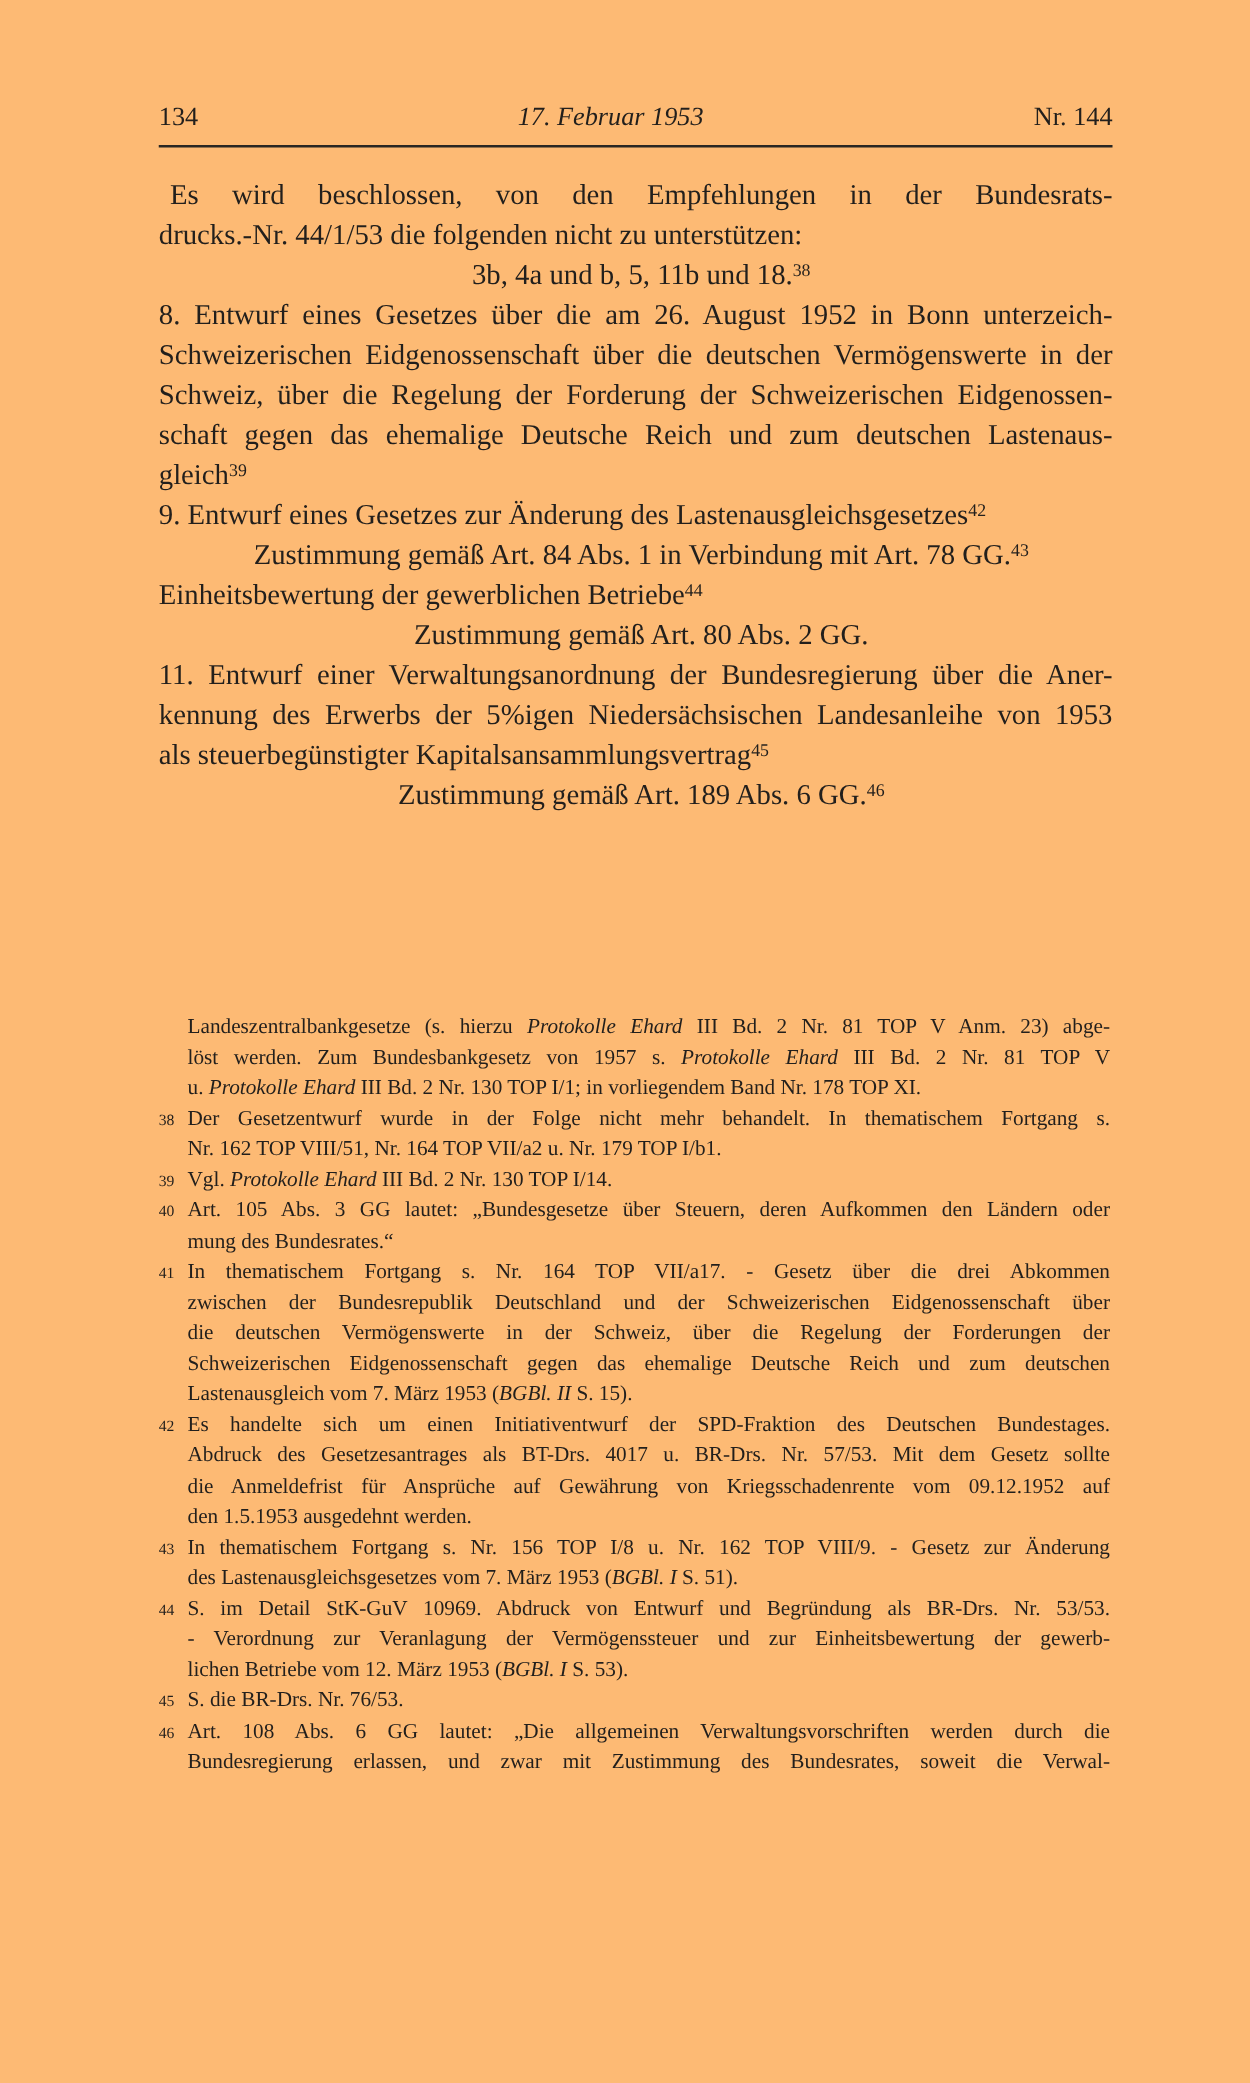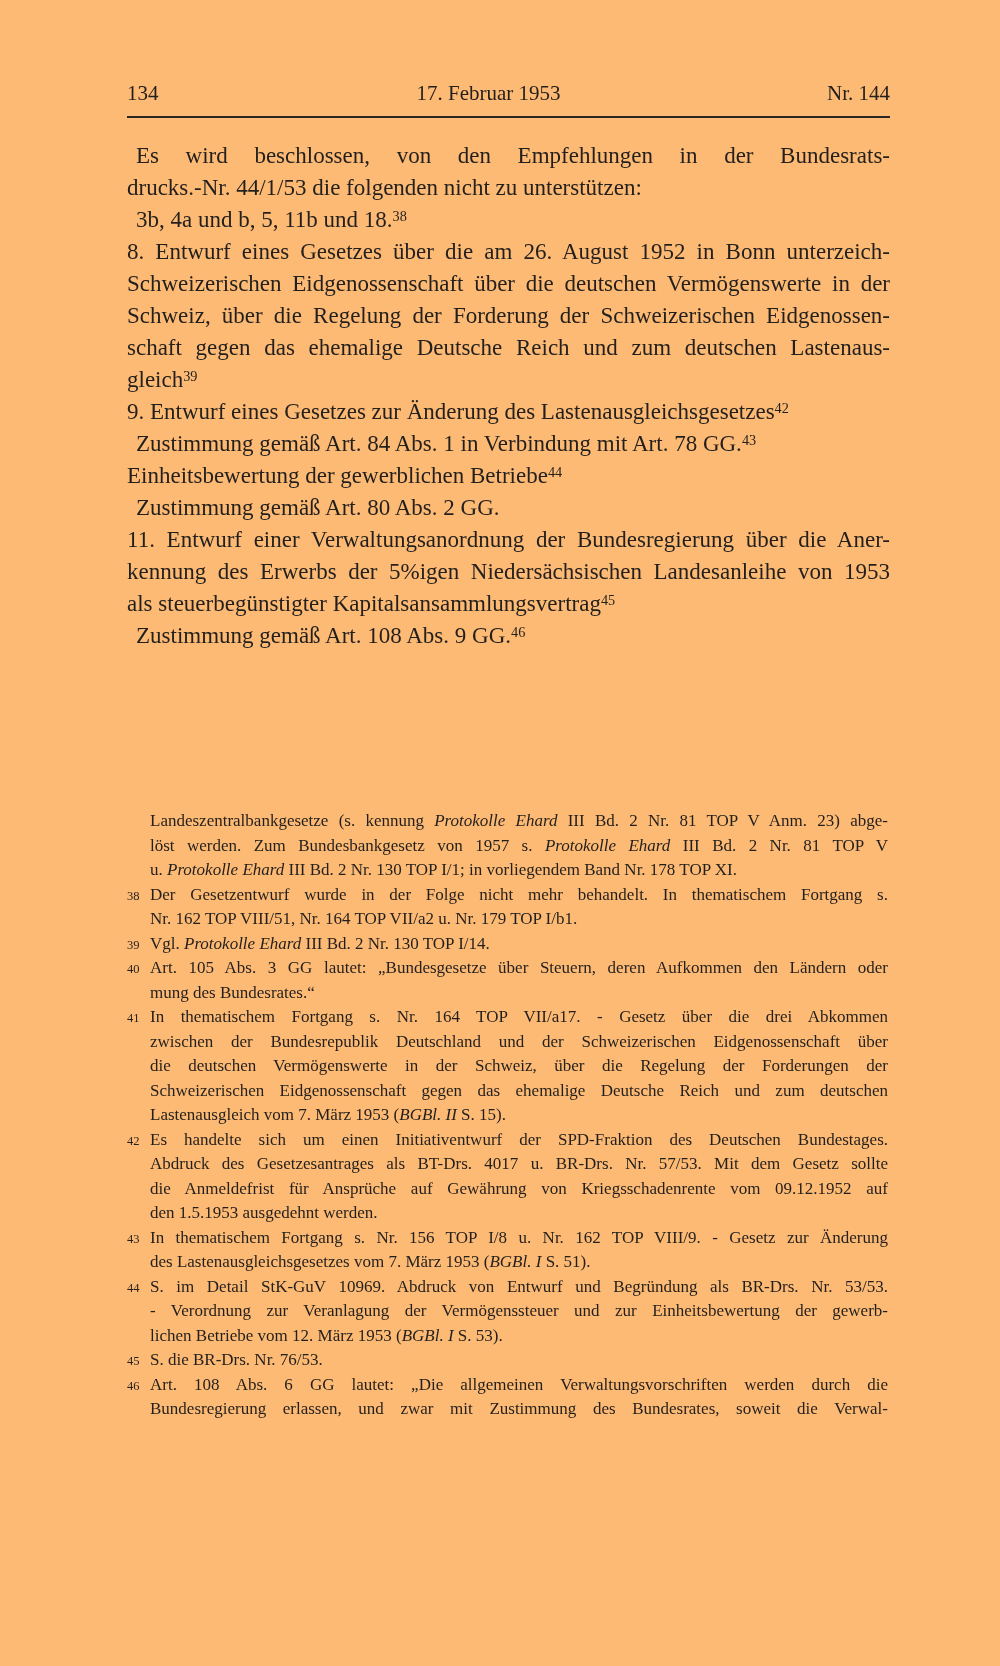--- a/index.html
+++ b/index.html
@@ -3,28 +3,28 @@
 <meta charset="utf-8">
 <style>
   html,body { margin:0; padding:0; background:#ffffff; }
   .page {
     position:relative; width:1000px; height:1666px;
     background:#fdba74; color:#221f1c; overflow:hidden;
     font-family:"Liberation Serif","DejaVu Serif",serif;
   }
   .header { position:absolute; left:127px; top:81px; width:763px; height:26px; font-size:21px; }
   .h-left  { position:absolute; left:0; top:0; }
-  .h-center{ position:absolute; left:0; right:40px; top:0; text-align:center; }
+  .h-center{ position:absolute; left:0; right:40px; top:0; text-align:center;font-style:italic; }
   .h-right { position:absolute; right:0; top:0; }
   .rule { position:absolute; left:127px; top:116px; width:763px; height:2px; background:#2a2723; }
   .body-text { position:absolute; left:127px; top:140px; width:763px; font-size:23px; line-height:32px; }
   .footnotes { position:absolute; left:150px; top:809px; width:738px; font-size:17px; line-height:24.5px; }
   .tline { text-align:left; }
   .tline.just { text-align:justify; text-align-last:justify; }
-  .tline.ind { text-indent:9px; }
+  .tline.ind { text-indent:9px;text-align:center; }
   .sup { font-size:0.62em; position:relative; top:-0.42em; line-height:0; }
   .i { font-style:italic; }
   .footnote { position:relative; }
   .fn-num { position:absolute; left:-23px; top:1px; font-size:12.5px; }
 </style>
 </head>
 <body>
 
 <div class="page">
 
@@ -45,28 +45,28 @@
       <div class="tline just"><span>Schweiz, über die Regelung der Forderung der Schweizerischen Eidgenossen-</span></div>
       <div class="tline just"><span>schaft gegen das ehemalige Deutsche Reich und zum deutschen Lastenaus-</span></div>
       <div class="tline"><span>gleich</span><span class="sup">39</span></div>
       <div class="tline"><span>9. Entwurf eines Gesetzes zur Änderung des Lastenausgleichsgesetzes</span><span class="sup">42</span></div>
       <div class="tline ind"><span>Zustimmung gemäß Art. 84 Abs. 1 in Verbindung mit Art. 78 GG.</span><span class="sup">43</span></div>
       <div class="tline"><span>Einheitsbewertung der gewerblichen Betriebe</span><span class="sup">44</span></div>
       <div class="tline ind"><span>Zustimmung gemäß Art. 80 Abs. 2 GG.</span></div>
       <div class="tline just"><span>11. Entwurf einer Verwaltungsanordnung der Bundesregierung über die Aner-</span></div>
       <div class="tline just"><span>kennung des Erwerbs der 5%igen Niedersächsischen Landesanleihe von 1953</span></div>
       <div class="tline"><span>als steuerbegünstigter Kapitalsansammlungsvertrag</span><span class="sup">45</span></div>
-      <div class="tline ind"><span>Zustimmung gemäß Art. 108 Abs. 9 GG.</span><span class="sup">46</span></div>
+      <div class="tline ind"><span>Zustimmung gemäß Art. 189 Abs. 6 GG.</span><span class="sup">46</span></div>
     </div>
 
   <div class="footnotes">
     <div class="footnote">
       <span class="fn-num"></span>
       <div class="fn-text">
-          <div class="tline just"><span>Landeszentralbankgesetze (s. kennung </span><span class="i">Protokolle Ehard</span><span> III Bd. 2 Nr. 81 TOP V Anm. 23) abge-</span></div>
+          <div class="tline just"><span>Landeszentralbankgesetze (s. hierzu </span><span class="i">Protokolle Ehard</span><span> III Bd. 2 Nr. 81 TOP V Anm. 23) abge-</span></div>
           <div class="tline just"><span>löst werden. Zum Bundesbankgesetz von 1957 s. </span><span class="i">Protokolle Ehard</span><span> III Bd. 2 Nr. 81 TOP V</span></div>
           <div class="tline"><span>u. </span><span class="i">Protokolle Ehard</span><span> III Bd. 2 Nr. 130 TOP I/1; in vorliegendem Band Nr. 178 TOP XI.</span></div>
         </div>
     </div>
     <div class="footnote">
       <span class="fn-num">38</span>
       <div class="fn-text">
           <div class="tline just"><span>Der Gesetzentwurf wurde in der Folge nicht mehr behandelt. In thematischem Fortgang s.</span></div>
           <div class="tline"><span>Nr. 162 TOP VIII/51, Nr. 164 TOP VII/a2 u. Nr. 179 TOP I/b1.</span></div>
         </div>

